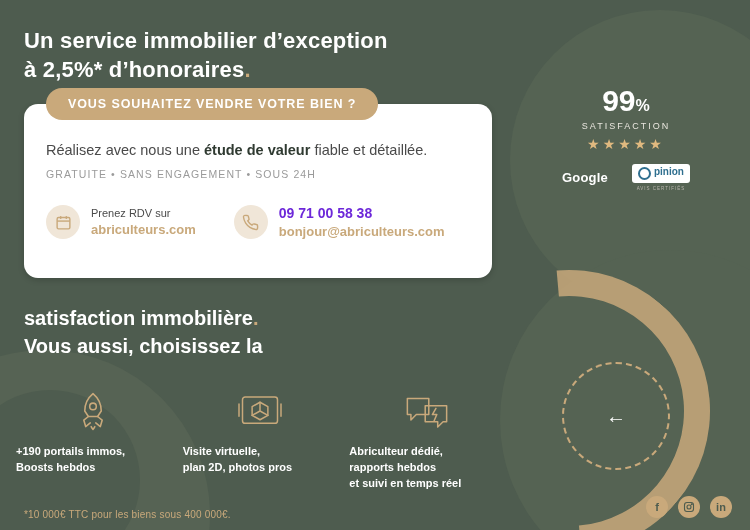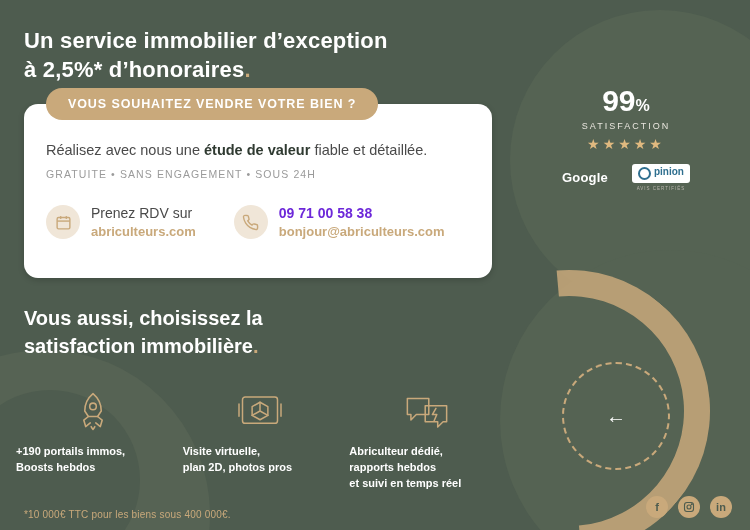--- a/index.html
+++ b/index.html
@@ -66,21 +66,21 @@
     display:flex;gap:38px;
   }
   .contact{display:flex;align-items:center;gap:11px;}
   .ic{
     width:34px;height:34px;border-radius:50%;
     background:#f0e6d8;color:#c9a97b;
     display:flex;align-items:center;justify-content:center;flex:0 0 auto;
   }
   .ic svg{display:block;}
   .ctext{line-height:1.35;}
-  .ctext .t1{color:#4a4a4a;font-size:14px;}
+  .ctext .t1{color:#4a4a4a;font-size:11px;}
   .ctext .t2{color:#c9a97b;font-size:13px;font-weight:bold;}
   .ctext .phone{color:#6d28d9;font-size:14px;font-weight:bold;}
 
   
   .headline2{
     position:absolute;left:24px;top:305px;width:400px;
     font-size:20px;line-height:1.38;font-weight:bold;
   }
   .headline2 .dot{color:#c9a97b;}
 
@@ -195,24 +195,24 @@
         <div class="ctext">
           <div class="phone">09 71 00 58 38</div>
           <div class="t2">bonjour@abriculteurs.com</div>
         </div>
       </div>
 
     </div>
   </div>
 
   <div class="headline2">
-    <div>Vous aussi, choisissez la</div>
     <div>
       <span>satisfaction immobilière</span><span class="dot">.</span>
     </div>
+    <div>Vous aussi, choisissez la</div>
   </div>
 
   <div class="features">
 
     <div class="feature">
       <div class="fic">
         <svg width="44" height="44" viewBox="0 0 48 48" fill="none" stroke="#c9a97b" stroke-width="1.7" stroke-linecap="round" stroke-linejoin="round">
           <path d="M24 5c6 5 9 12 9 19l-4 6h-10l-4-6c0-7 3-14 9-19z"></path>
           <circle cx="24" cy="19" r="3.6"></circle>
           <path d="M19 30l-5 4 2 7 5-4"></path>

